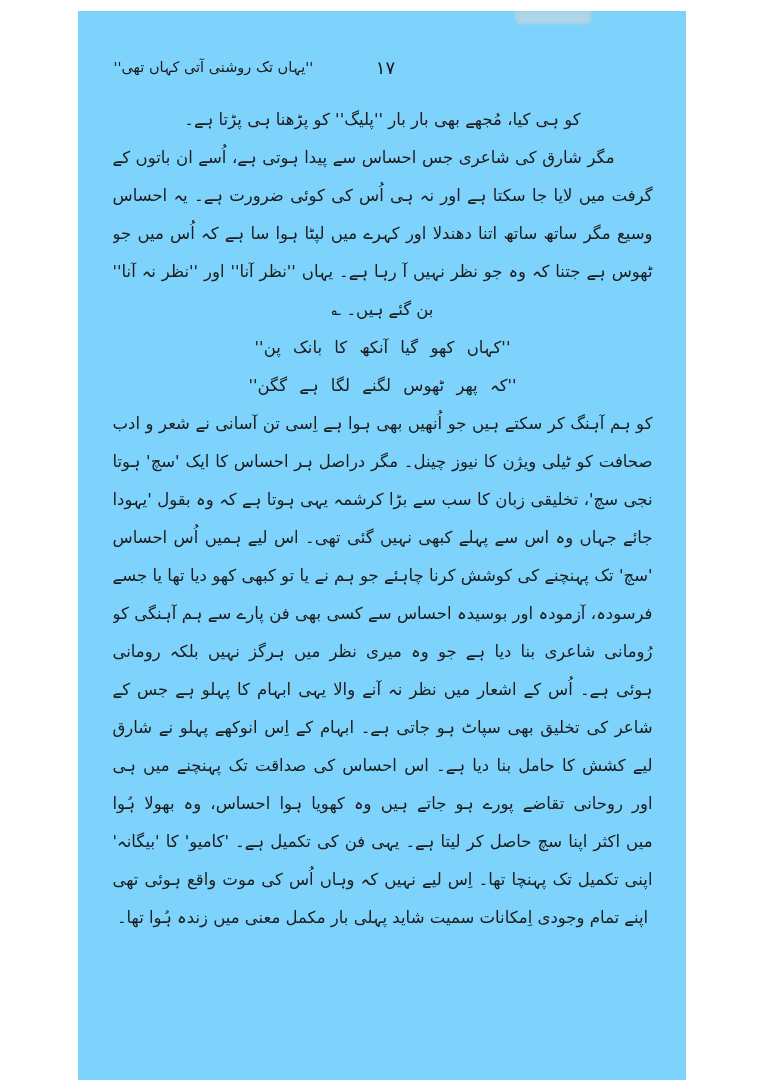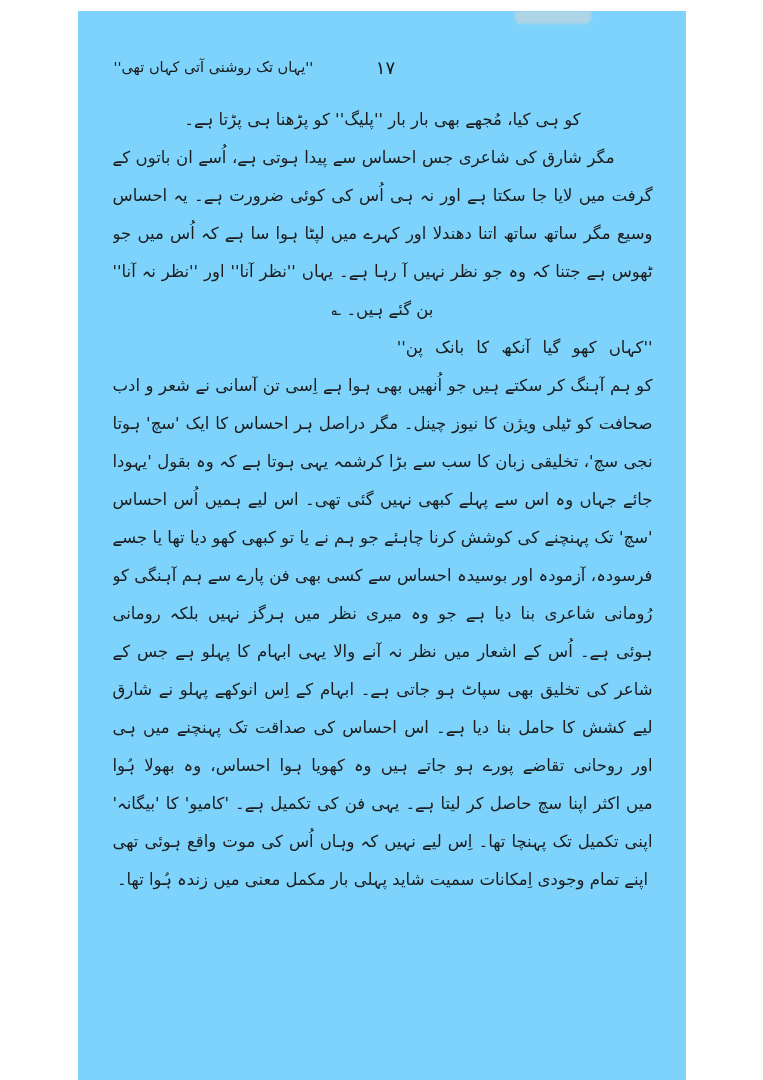--- a/index.html
+++ b/index.html
@@ -68,20 +68,21 @@
     text-align: justify;
     text-align-last: justify;
   }
   .line.start {
     text-align: center;
   }
   .line.indent {
     padding-right: 38px;
   }
   .line.verse {
+    text-align: center;
     word-spacing: 7px;
     white-space: nowrap;
   }
 </style>
 </head>
 <body>
 
 <div class="page">
 
   <div class="scan-artifact"></div>
@@ -91,20 +92,21 @@
   <div class="page-number">۱۷</div>
 
   <div class="body-text">
     <div class="line start">کو ہی کیا، مُجھے بھی بار بار ''پلیگ'' کو پڑھنا ہی پڑتا ہے۔</div>
     <div class="line justify indent">مگر شارق کی شاعری جس احساس سے پیدا ہوتی ہے، اُسے ان باتوں کے ذریعے نہ تو</div>
     <div class="line justify">گرفت میں لایا جا سکتا ہے اور نہ ہی اُس کی کوئی ضرورت ہے۔ یہ احساس بے حد معنی خیز، بے حد</div>
     <div class="line justify">وسیع مگر ساتھ ساتھ اتنا دھندلا اور کہرے میں لپٹا ہوا سا ہے کہ اُس میں جو نظر آتا ہے وہ اتنا ہی</div>
     <div class="line justify">ٹھوس ہے جتنا کہ وہ جو نظر نہیں آ رہا ہے۔ یہاں ''نظر آنا'' اور ''نظر نہ آنا'' ایک دوسرے کے مترادف</div>
     <div class="line start">بن گئے ہیں۔ ؎</div>
     <div class="line verse">''کہاں کھو گیا آنکھ کا بانک پن''</div>
+    <div class="line verse">''کہ پھر ٹھوس لگنے لگا ہے گگن''</div>
     <div class="line justify">کو ہم آہنگ کر سکتے ہیں جو اُنھیں بھی ہوا ہے اِسی تن آسانی نے شعر و ادب کو صحافت بنایا ہے اور</div>
     <div class="line justify">صحافت کو ٹیلی ویژن کا نیوز چینل۔ مگر دراصل ہر احساس کا ایک 'سچ' ہوتا ہے۔ 'اپنا بالکل ذاتی اور</div>
     <div class="line justify">نجی سچ'، تخلیقی زبان کا سب سے بڑا کرشمہ یہی ہوتا ہے کہ وہ بقول 'یہودا امی خائی' زبان کو وہاں لے</div>
     <div class="line justify">جائے جہاں وہ اس سے پہلے کبھی نہیں گئی تھی۔ اس لیے ہمیں اُس احساس تک بلکہ اُس احساس کے</div>
     <div class="line justify">'سچ' تک پہنچنے کی کوشش کرنا چاہئے جو ہم نے یا تو کبھی کھو دیا تھا یا جسے فراموش کر دیا ہے۔ اپنے</div>
     <div class="line justify">فرسودہ، آزمودہ اور بوسیدہ احساس سے کسی بھی فن پارے سے ہم آہنگی کو میں ہمیشہ شک کی نظر</div>
     <div class="line justify">رُومانی شاعری بنا دیا ہے جو وہ میری نظر میں ہرگز نہیں بلکہ رومانی شاعری کے ردِ عمل کے طور پر پیدا</div>
     <div class="line justify">ہوئی ہے۔ اُس کے اشعار میں نظر نہ آنے والا یہی ابہام کا پہلو ہے جس کے بغیر بڑے سے بڑے</div>
     <div class="line justify">شاعر کی تخلیق بھی سپاٹ ہو جاتی ہے۔ ابہام کے اِس انوکھے پہلو نے شارق کی شاعری کو میرے</div>
     <div class="line justify">لیے کشش کا حامل بنا دیا ہے۔ اس احساس کی صداقت تک پہنچنے میں ہی ہمارے سارے جمالیاتی</div>

